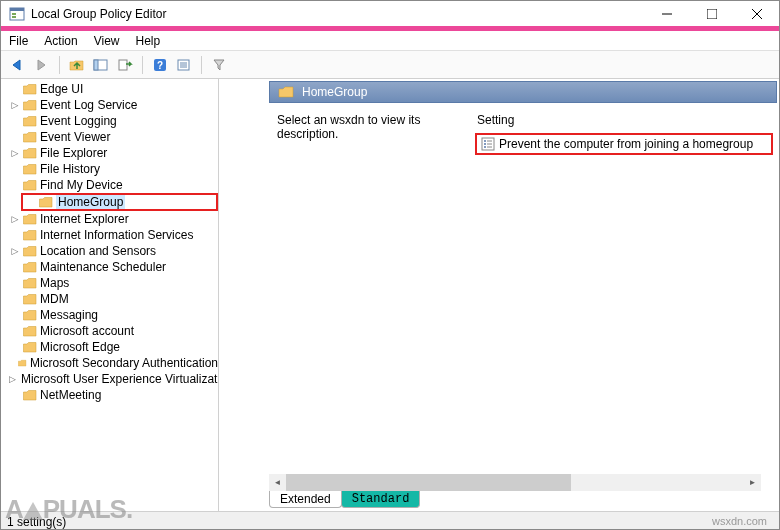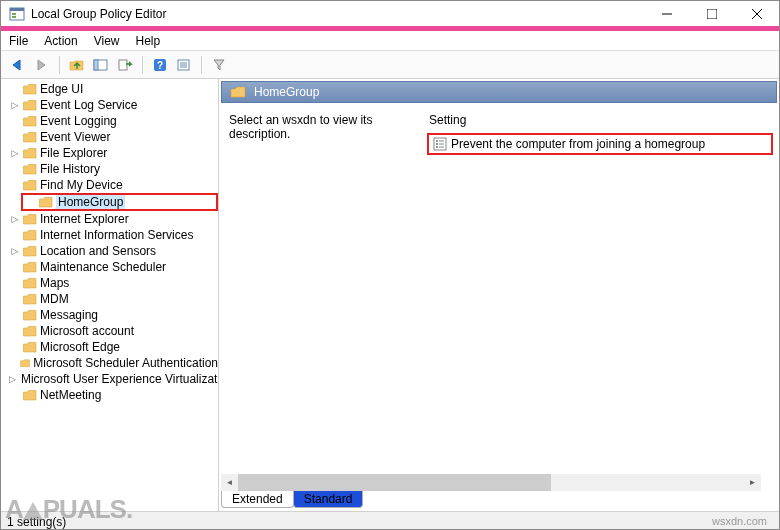--- a/index.html
+++ b/index.html
@@ -60,20 +60,21 @@
   margin: 0 4px;
 }
 .toolbar .tbtn {
   width: 22px; height: 22px;
   display: flex; align-items: center; justify-content: center;
 }
 
 .main {
   display: flex;
   height: 432px;
+  gap: 48px;
 }
 .tree-panel {
   width: 218px;
   border-right: 1px solid #d0d0d0;
   overflow-y: scroll;
   overflow-x: hidden;
   background: #fff;
   padding: 2px 0;
   position: relative;
 }
@@ -202,21 +203,21 @@
 }
 .tab {
   padding: 1px 10px;
   font-size: 12px;
   border: 1px solid #b0b0b0;
   border-top: none;
   border-radius: 0 0 4px 4px;
   background: #fff;
   margin-right: -1px;
 }
-.tab.inactive { background: #1d4ed8; }
+.tab.inactive { background: #14b8a6; font-family: Liberation Mono, monospace; }
 
 .statusbar {
   height: 20px;
   border-top: 1px solid #d0d0d0;
   display: flex;
   align-items: center;
   padding: 0 6px;
   font-size: 12px;
   background: #f0f0f0;
 }
@@ -465,21 +466,21 @@
         <svg class="folder-ico" width="14" height="12" viewBox="0 0 14 12">
           <path class="fld" d="M0.5 3 L4 3 L5.5 1.5 L13 1.5 L13 11 L0.5 11 Z"></path>
         </svg>
         <span class="label">Microsoft Edge</span>
       </div>
       <div class="tree-item">
         <span class="no-exp"></span>
         <svg class="folder-ico" width="14" height="12" viewBox="0 0 14 12">
           <path class="fld" d="M0.5 3 L4 3 L5.5 1.5 L13 1.5 L13 11 L0.5 11 Z"></path>
         </svg>
-        <span class="label">Microsoft Scheduler Authentication</span>
+        <span class="label">Microsoft Secondary Authentication</span>
       </div>
       <div class="tree-item">
         <span class="expander">▷</span>
         <svg class="folder-ico" width="14" height="12" viewBox="0 0 14 12">
           <path class="fld" d="M0.5 3 L4 3 L5.5 1.5 L13 1.5 L13 11 L0.5 11 Z"></path>
         </svg>
         <span class="label">Microsoft User Experience Virtualization</span>
       </div>
       <div class="tree-item">
         <span class="no-exp"></span>

